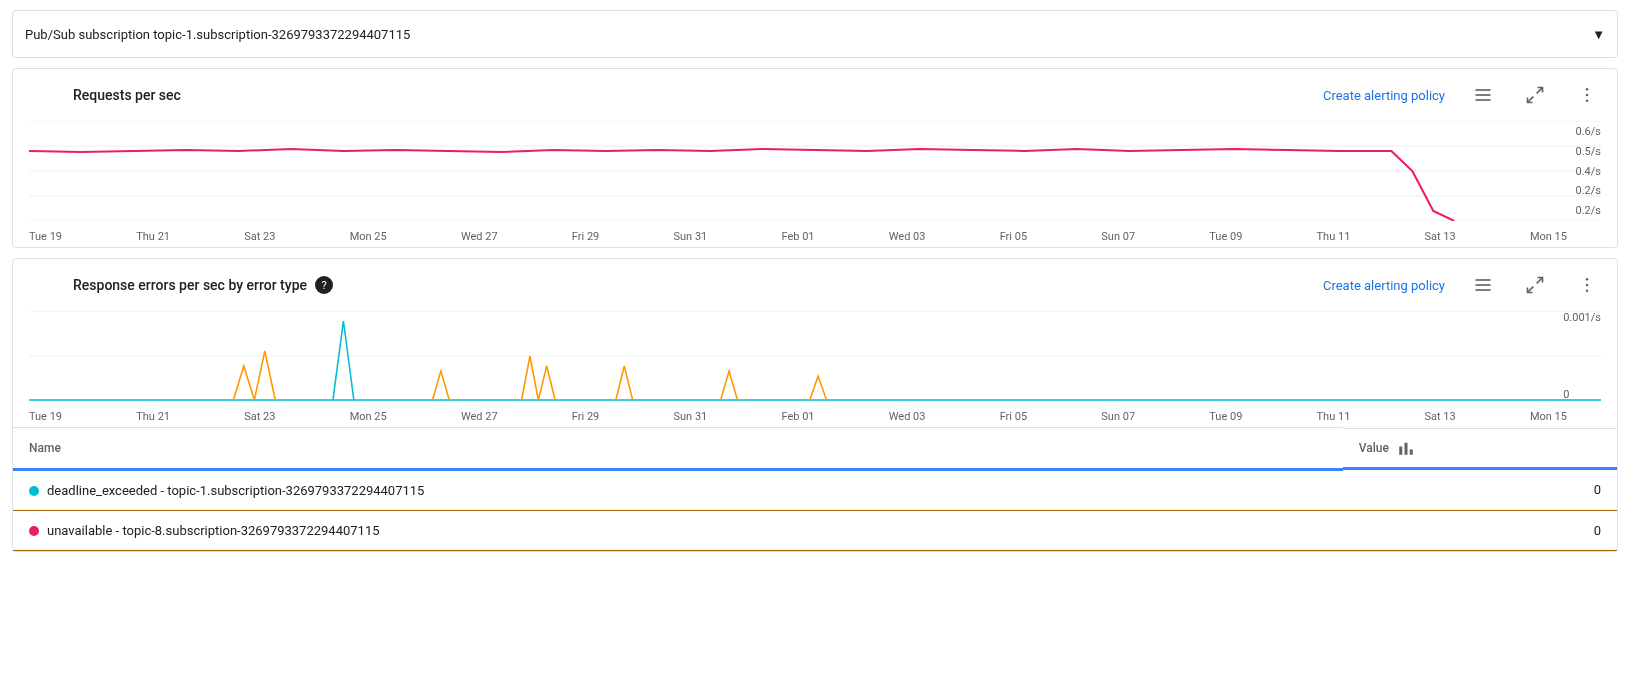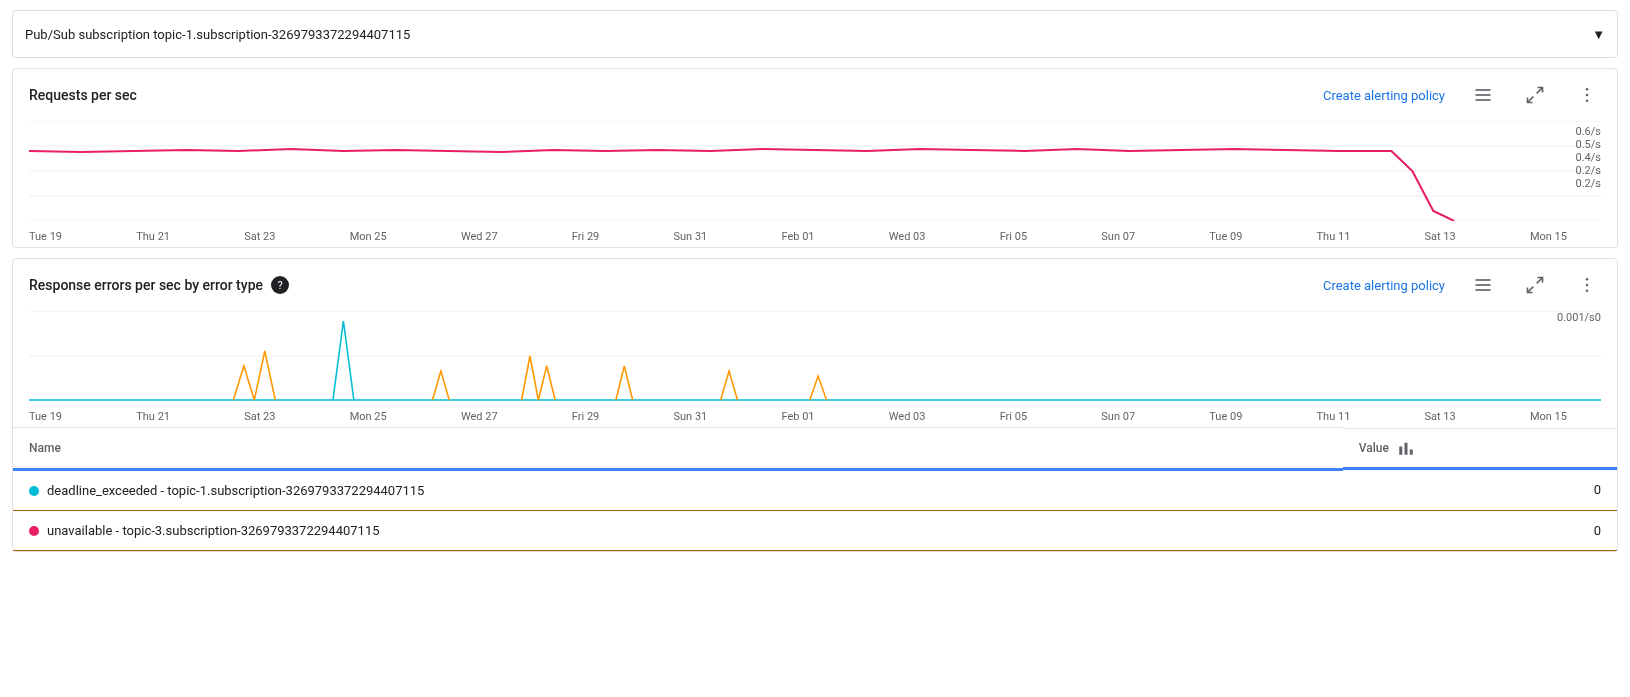--- a/index.html
+++ b/index.html
@@ -15,21 +15,21 @@
 
     .chart-panel {
       border: 1px solid #e0e0e0; border-radius: 4px; margin: 10px 12px;
       padding: 0;
     }
 
     .chart-header {
       display: flex; align-items: center; justify-content: space-between;
       padding: 12px 16px 8px 16px;
     }
-    .chart-title-row { display: flex; align-items: center; gap: 8px; }
+    .chart-title-row { display: flex; align-items: center; gap: 8px; margin-left: 44px; }
     .chart-title { font-size: 14px; font-weight: 500; color: #202124; }
     .chart-actions { display: flex; align-items: center; gap: 24px; }
     .create-alert-link { color: #1a73e8; font-size: 13px; text-decoration: none; cursor: pointer; }
     .icon-btn {
       background: none; border: none; cursor: pointer; color: #5f6368;
       font-size: 18px; padding: 4px; display: flex; align-items: center;
     }
 
     .chart-area {
       position: relative; padding: 4px 16px 4px 16px;
@@ -123,21 +123,21 @@
 
         <line x1="0" y1="0" x2="1500" y2="0" stroke="#e0e0e0" stroke-width="0.5"></line>
         <line x1="0" y1="25" x2="1500" y2="25" stroke="#e0e0e0" stroke-width="0.5"></line>
         <line x1="0" y1="50" x2="1500" y2="50" stroke="#e0e0e0" stroke-width="0.5"></line>
         <line x1="0" y1="75" x2="1500" y2="75" stroke="#e0e0e0" stroke-width="0.5"></line>
         <line x1="0" y1="100" x2="1500" y2="100" stroke="#e0e0e0" stroke-width="0.5"></line>
 
         <polyline points="0,30 50,31 100,30 150,29 200,30 250,28 300,30 350,29 400,30 450,31 500,29 550,30 600,29 650,30 700,28 750,29 800,30 850,28 900,29 950,30 1000,28 1050,30 1100,29 1150,28 1200,29 1250,30 1300,30 1320,50 1340,90 1360,100" fill="none" stroke="#e91e63" stroke-width="2"></polyline>
       </svg>
     </div>
-    <div class="y-axis-labels" style="top:4px; right:16px; font-size:11px; color:#5f6368; position:absolute; display:flex; flex-direction:column; justify-content:flex-start; height:100px;">
+    <div class="y-axis-labels" style="top:4px; right:16px; font-size:11px; color:#5f6368; position:absolute; display:flex; flex-direction:column; justify-content:space-between; height:100px;">
       <span>0.6/s</span>
       <span>0.5/s</span>
       <span>0.4/s</span>
       <span>0.2/s</span>
       <span>0.2/s</span>
     </div>
   </div>
 
   <div class="x-axis-labels">
     <span>Tue 19</span>
@@ -212,21 +212,21 @@
         <polyline points="470,89 478,45 486,89" fill="none" stroke="#ff9800" stroke-width="1.5"></polyline>
         <polyline points="486,89 494,55 502,89" fill="none" stroke="#ff9800" stroke-width="1.5"></polyline>
 
         <polyline points="560,89 568,55 576,89" fill="none" stroke="#ff9800" stroke-width="1.5"></polyline>
 
         <polyline points="660,89 668,60 676,89" fill="none" stroke="#ff9800" stroke-width="1.5"></polyline>
 
         <polyline points="745,89 753,65 761,89" fill="none" stroke="#ff9800" stroke-width="1.5"></polyline>
       </svg>
     </div>
-    <div style="position:absolute; right:16px; top:4px; font-size:11px; color:#5f6368; display:flex; flex-direction:row; justify-content:space-between; height:90px;">
+    <div style="position:absolute; right:16px; top:4px; font-size:11px; color:#5f6368; display:flex; flex-direction:column; justify-content:space-between; height:90px;">
       <span>0.001/s</span>
       <span>0</span>
     </div>
   </div>
 
   <div class="x-axis-labels">
     <span>Tue 19</span>
     <span>Thu 21</span>
     <span>Sat 23</span>
     <span>Mon 25</span>
@@ -266,20 +266,20 @@
         <span class="legend-dot" style="background:#00bcd4;"></span>
         <span>deadline_exceeded - topic-1.subscription-3269793372294407115</span>
       </div>
     </td>
     <td class="right">0</td>
   </tr>
         <tr>
     <td>
       <div class="legend-item">
         <span class="legend-dot" style="background:#e91e63;"></span>
-        <span>unavailable - topic-3.subscription-3269793372294407115</span>
+        <span>unavailable - topic-8.subscription-3269793372294407115</span>
       </div>
     </td>
     <td class="right">0</td>
   </tr>
       </tbody>
   </table>
 </div>
 
 </body></html>

